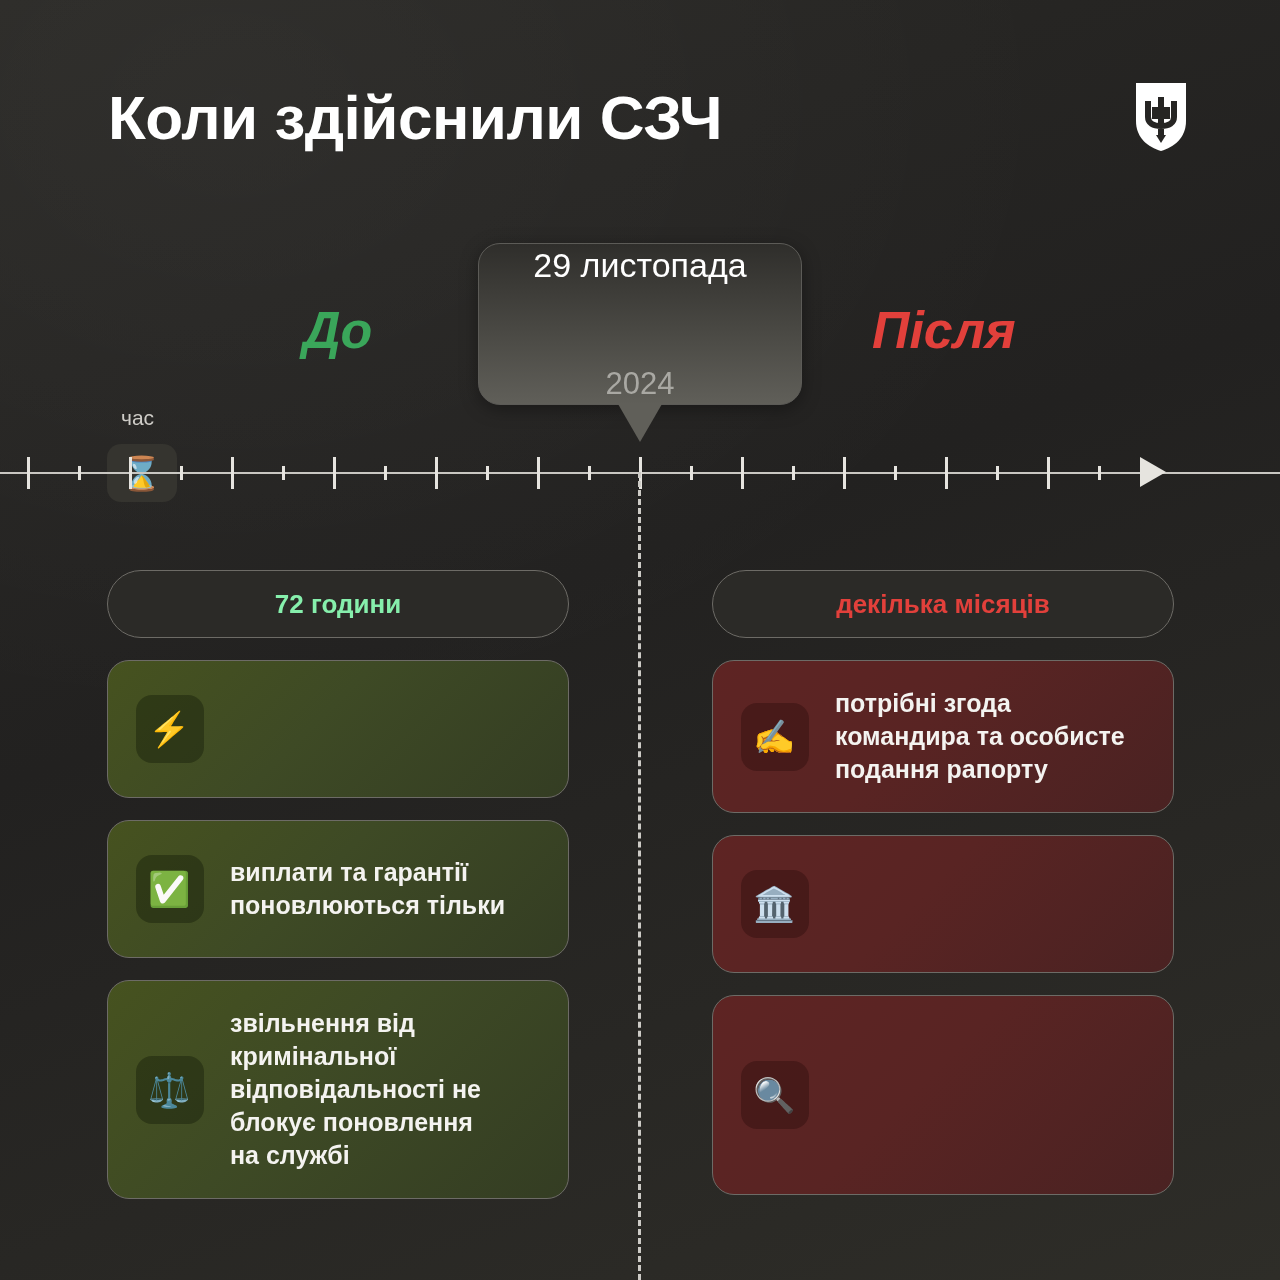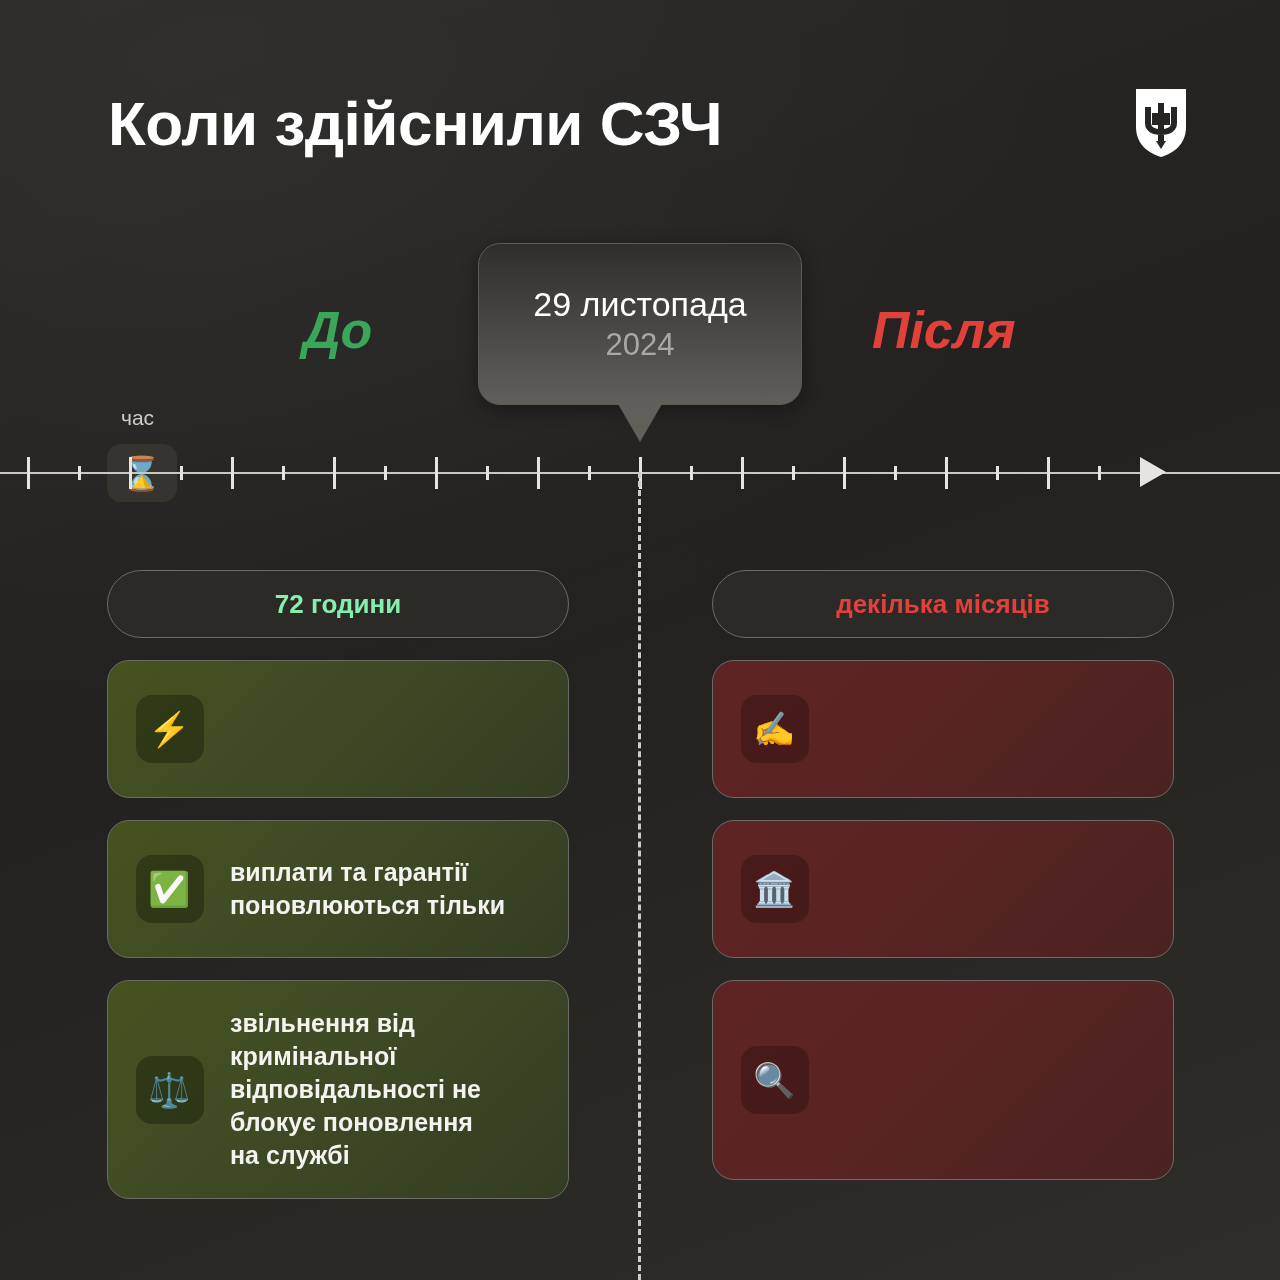--- a/index.html
+++ b/index.html
@@ -23,21 +23,21 @@
     inset: 0;
     background:
       radial-gradient(120% 90% at 18% 8%, rgba(255,255,255,0.035) 0%, rgba(0,0,0,0) 55%),
       linear-gradient(160deg, #2a2926 0%, #222120 45%, #2e2d28 100%);
     pointer-events: none;
   }
 
   
   .header {
     position: absolute;
-    top: 78px;
+    top: 72px;
     left: 108px;
     right: 92px;
     height: 90px;
     display: flex;
     align-items: center;
     justify-content: space-between;
   }
   .page-title {
     font-size: 62px;
     font-weight: 700;
@@ -65,21 +65,21 @@
     left: 478px;
     top: 243px;
     width: 324px;
     height: 162px;
     border-radius: 22px;
     border: 1px solid #5c5b57;
     background: linear-gradient(180deg, #2f2e2b 0%, #4a4944 55%, #605f59 100%);
     display: flex;
     flex-direction: column;
     align-items: center;
-    justify-content: center;
+    justify-content: space-between;
     box-shadow: 0 4px 18px rgba(0,0,0,0.35);
   }
   .date-day {
     font-size: 34px;
     font-weight: 400;
     color: #ffffff;
     line-height: 1.25;
   }
   .date-year {
     font-size: 31px;
@@ -303,20 +303,23 @@
 блокує поновлення
 на службі</div>
   </div>
 </div>
 
 <div class="column col-right">
   <div class="pill pill-red">декілька місяців</div>
 
   <div class="card card-red">
     <div class="card-icon">✍️</div>
+    <div class="card-text">потрібні згода
+командира та особисте
+подання рапорту</div>
   </div>
 
   <div class="card card-red">
     <div class="card-icon">🏛️</div>
   </div>
 
   <div class="card card-red tall">
     <div class="card-icon">🔍</div>
   </div>
 </div>

